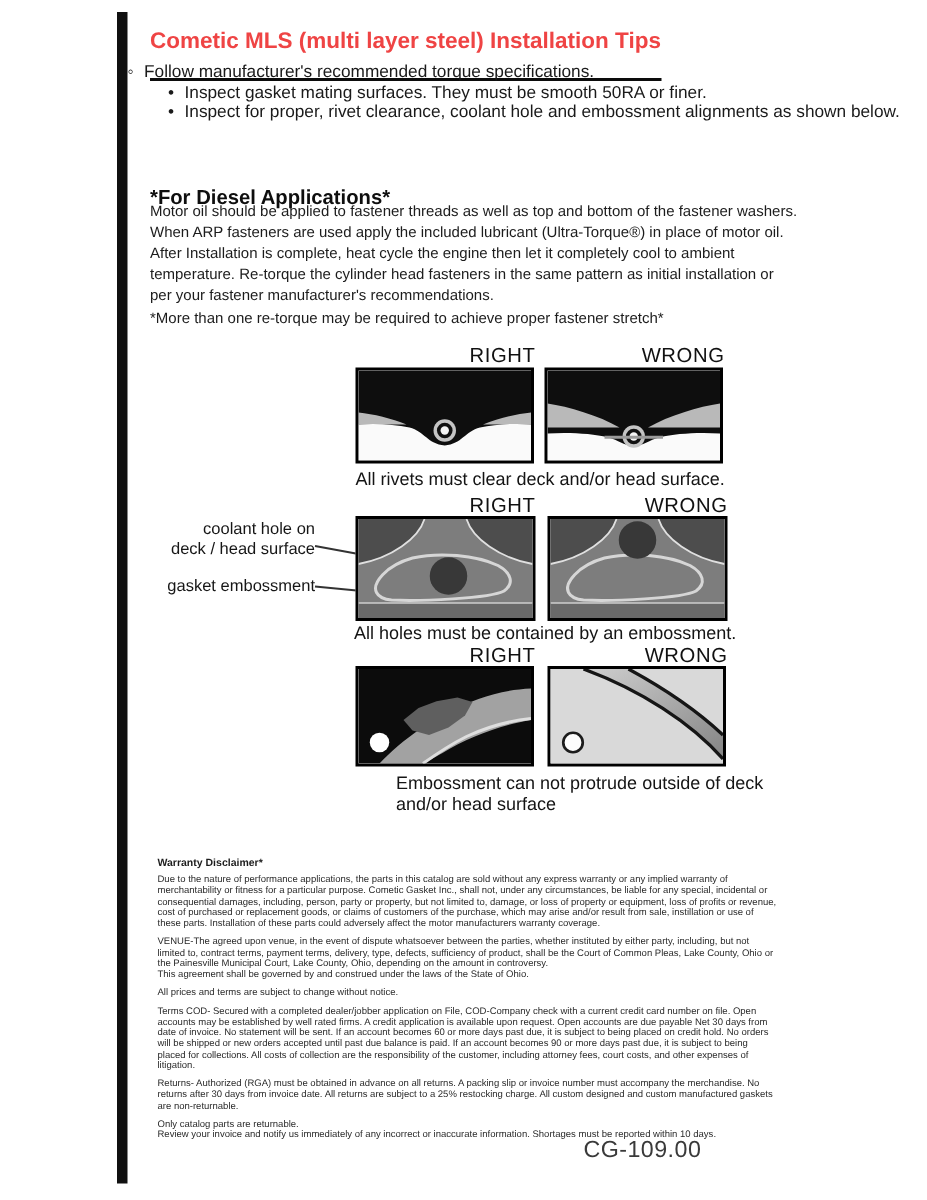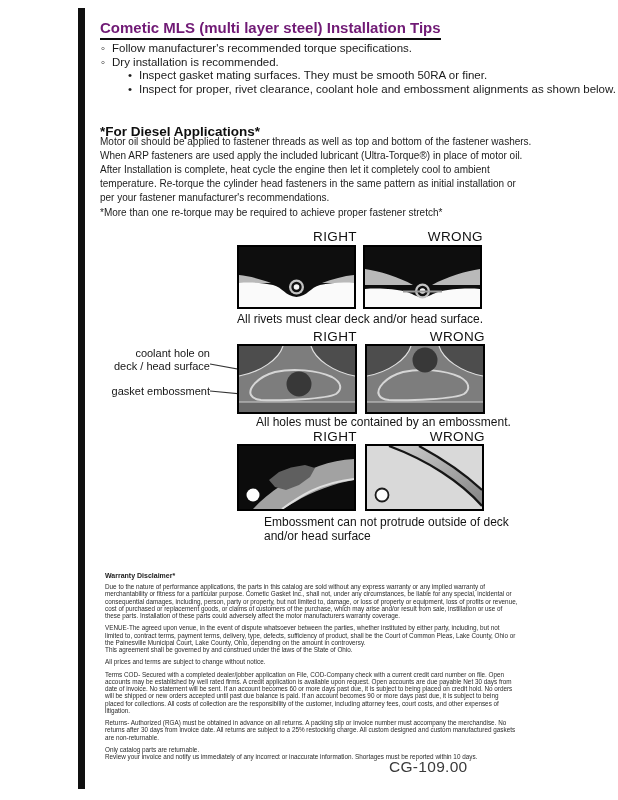--- a/index.html
+++ b/index.html
@@ -1,22 +1,22 @@
 <!DOCTYPE html>
 <html><head>
 <meta charset="utf-8">
 <style>
   html,body{margin:0;padding:0;background:#ffffff;}
   #page{position:relative;width:618px;height:800px;background:#ffffff;overflow:hidden;
         font-family:"Liberation Sans", sans-serif;color:#151515;}
   .abs{position:absolute;}
   #edge-bar{left:78px;top:8px;width:7px;height:781px;background:#101010;}
-  #title{left:100px;top:19px;font-size:15px;font-weight:bold;color:#701a75;
-         border-bottom:2.5px solid #0c0c0c;padding-bottom:2px;display:inline-block;}
-  #intro{left:85px;top:42px;width:450px;font-size:11.5px;line-height:13.5px;color:#1a1a1a;padding-left:16px;}
+  #title{left:100px;top:19px;font-size:15px;font-weight:bold;color:#ef4444;
+         border-bottom:2.5px solid #0c0c0c;padding-bottom:16px;display:inline-block;}
+  #intro{left:85px;top:42px;width:450px;font-size:11.5px;line-height:13.5px;color:#1a1a1a;}
   .brow{white-space:nowrap;}
   .brow .mk{display:inline-block;width:11px;}
   .brow.sub{padding-left:27px;}
   #diesel-heading{left:100px;top:124px;font-size:13.5px;font-weight:bold;color:#0e0e0e;}
   .para{left:100px;width:432px;font-size:10px;line-height:14px;color:#1c1c1c;}
   #diesel-p1{top:135px;}
   #diesel-p2{top:163px;}
   #diesel-note{top:206px;}
   .dg-head{width:120px;text-align:right;font-size:13.5px;letter-spacing:.4px;color:#111;}
   .panel{display:block;background:#fff;}
@@ -33,21 +33,20 @@
 <body>
 
 <div id="page">
 
   <div id="edge-bar" class="abs"></div>
 
   <div id="title" class="abs">Cometic MLS (multi layer steel) Installation Tips</div>
 
   <div id="intro" class="abs">
     <div class="brow"><span class="mk">◦</span><span>Follow manufacturer's recommended torque specifications.</span></div>
-    <div class="brow"><span class="mk">◦</span><span>Dry installation is recommended.</span></div>
     <div class="brow sub"><span class="mk">•</span><span>Inspect gasket mating surfaces.  They must be smooth 50RA or finer.</span></div>
     <div class="brow sub"><span class="mk">•</span><span>Inspect for proper, rivet clearance, coolant hole and embossment alignments as shown below.</span></div>
   </div>
 
   <div id="diesel-heading" class="abs">*For Diesel Applications*</div>
   <div id="diesel-p1" class="abs para">Motor oil should be applied to fastener threads as well as top and bottom of the fastener washers. When ARP fasteners are used apply the included lubricant (Ultra-Torque®) in place of motor oil.</div>
   <div id="diesel-p2" class="abs para">After Installation is complete, heat cycle the engine then let it completely cool to ambient temperature. Re-torque the cylinder head fasteners in the same pattern as initial installation or per your fastener manufacturer's recommendations.</div>
   <div id="diesel-note" class="abs para">*More than one re-torque may be required to achieve proper fastener stretch*</div>
 
   <div class="abs dg-head" style="left:237px;top:229px;">RIGHT</div>
@@ -107,21 +106,21 @@
     <path d="M0,0 L44,0 C40,13 22,26 0,30 Z" fill="#4d4d4d"></path>
     <path d="M44,0 C40,13 22,26 0,30" stroke="#e0e0e0" stroke-width="1.2" fill="none"></path>
     <path d="M116,0 L72,0 C76,13 94,26 116,30 Z" fill="#4d4d4d"></path>
     <path d="M72,0 C76,13 94,26 116,30" stroke="#e0e0e0" stroke-width="1.2" fill="none"></path>
     <rect x="0" y="56" width="116" height="10" fill="#696969"></rect>
     <line x1="0" y1="56" x2="116" y2="56" stroke="#cfcfcf" stroke-width="1"></line>
     <path d="M12,49 C9,43 18,31 36,26 C54,22 78,24 93,31 C102,36 104,43 97,48 C88,53 40,55 22,54 C16,53.5 13.5,52 12,49 Z" fill="none" stroke="#d6d6d6" stroke-width="2"></path>
     <circle cx="58" cy="14" r="12.5" fill="#383838"></circle>
   </svg>
 
-  <div class="abs dg-caption" style="left:256px;top:416px;text-align:center;">All holes must be contained by an embossment.</div>
+  <div class="abs dg-caption" style="left:236px;top:416px;text-align:center;">All holes must be contained by an embossment.</div>
 
   <div class="abs dg-head" style="left:237px;top:429px;">RIGHT</div>
   <div class="abs dg-head" style="left:365px;top:429px;">WRONG</div>
 
   <svg class="abs panel b25" style="left:237px;top:444px;" width="115" height="63" viewBox="0 0 115 63">
     <rect x="0" y="0" width="115" height="63" fill="#0c0c0c"></rect>
     <path d="M14,63 C28,48 52,30 80,20 C91,16 103,13.5 115,13 L115,34 C96,37 72,46 56,56 C50,59.5 46,61.5 43,63 Z" fill="#a2a2a2"></path>
     <path d="M43,63 C50,58 60,51 72,45 C87,38 101,34.5 115,33" stroke="#dedede" stroke-width="2" fill="none"></path>
     <path d="M30,34 L40,26 L52,21.5 L66,19 L76,22 L71,31 L60,39 L47,44 L36,41 Z" fill="#5f5f5f"></path>
     <circle cx="14" cy="49" r="6.5" fill="#ffffff"></circle>

